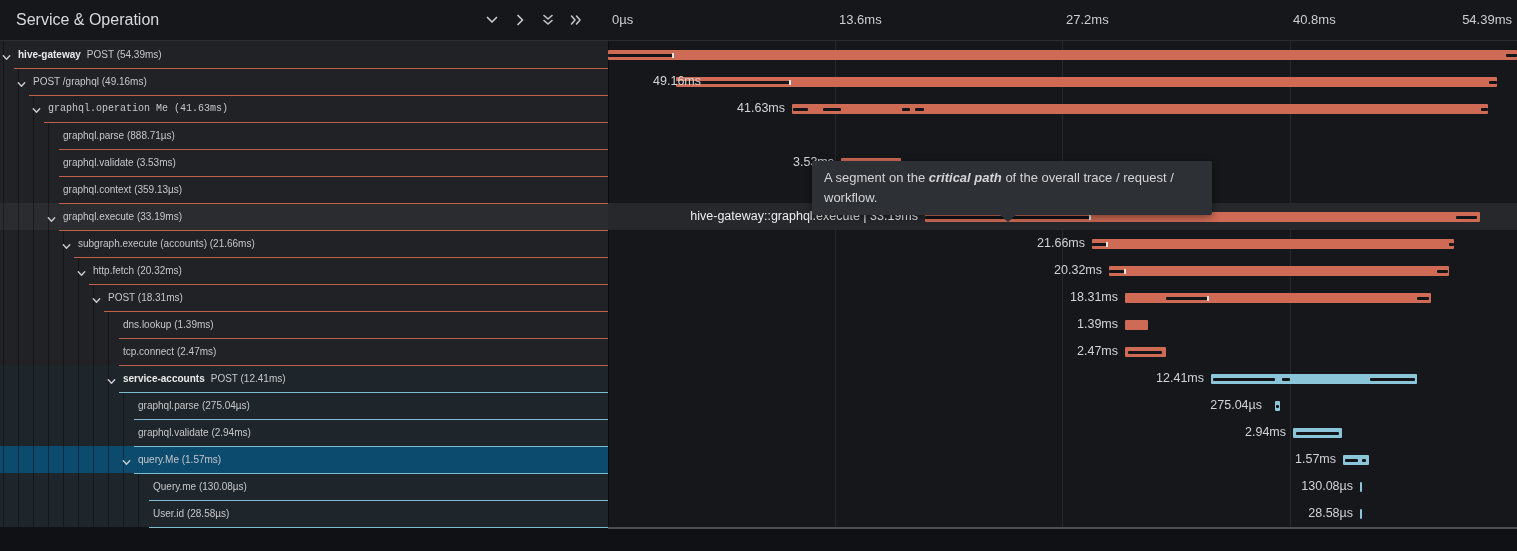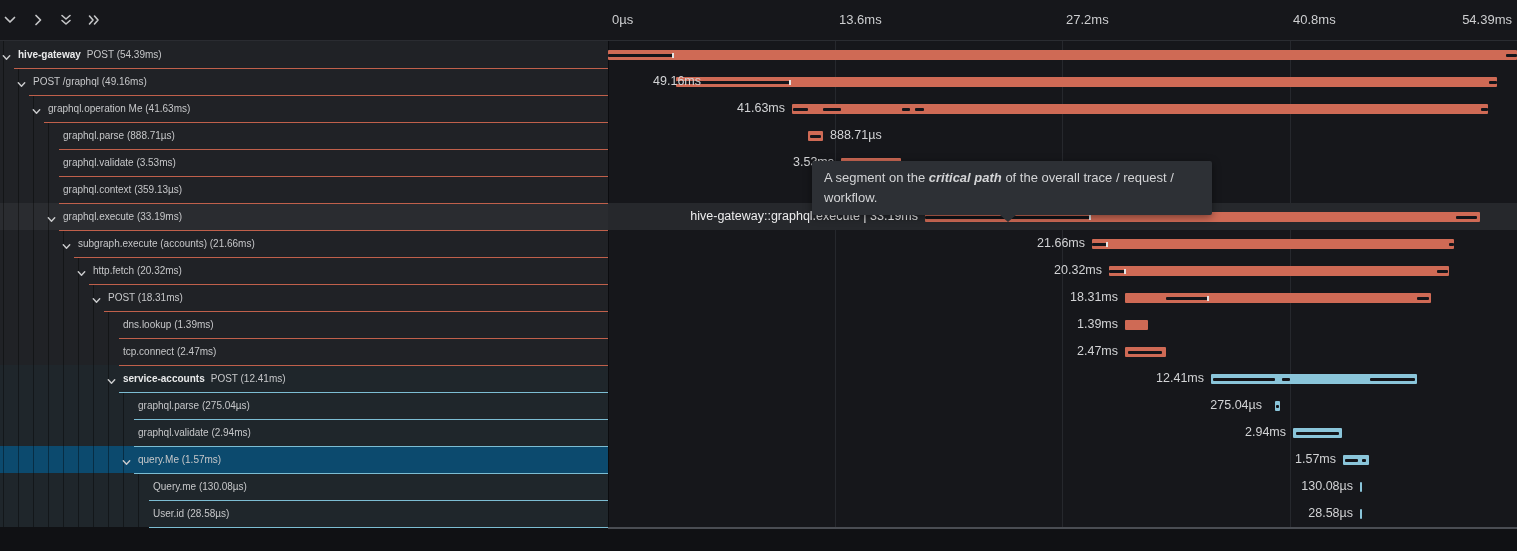--- a/index.html
+++ b/index.html
@@ -52,20 +52,21 @@
   <div class="timeline-bg"></div>
   <div id="gridlines">
       <div class="gridline" style="left: 835px;"></div>
       <div class="gridline" style="left: 1062px;"></div>
       <div class="gridline" style="left: 1290px;"></div>
     </div>
   <div class="bottom-scrollbar"></div>
 
   <div class="header">
     <div class="header-left">
+      <span class="panel-title">Service &amp; Operation</span>
       <span class="hdr-icons">
         <span class="icon-btn">
           <svg width="16" height="16" viewBox="0 0 16 16">
               <path d="M3.5 5.5 L8 10 L12.5 5.5" fill="none" stroke="currentColor" stroke-width="1.7" stroke-linecap="round" stroke-linejoin="round"></path>
             </svg>
         </span>
         <span class="icon-btn">
           <svg width="16" height="16" viewBox="0 0 16 16">
               <path d="M6 3.5 L10.5 8 L6 12.5" fill="none" stroke="currentColor" stroke-width="1.7" stroke-linecap="round" stroke-linejoin="round"></path>
             </svg>
@@ -123,21 +124,21 @@
         <div class="row-right">
           <div class="span-bar" style="left: 68px; width: 821px; background: rgb(207, 106, 85);">
             <div class="crit" style="left: 0px; width: 114.119px;"></div>
             <div class="crit-cap" style="left: 113.119px;"></div>
             <div class="crit" style="left: 812.79px; width: 8.21px;"></div>
           </div>
           <div class="bar-label" style="right: 816px;">49.16ms</div>
         </div>
       </div>
       <div class="trace-row">
-        <div class="row-left" style="background: rgb(32, 34, 38);">
+        <div class="row-left" style="background: rgb(32, 34, 38); font-family: Liberation Mono, monospace;">
           <div class="indent-guide" style="left: 3px;"></div>
           <div class="indent-guide" style="left: 18px;"></div>
           <div class="indent-guide" style="left: 33px;"></div>
           <div class="chev" style="left: 31px;"><svg width="11" height="11" viewBox="0 0 12 12">
               <path d="M2.5 4.2 L6 7.8 L9.5 4.2" fill="none" stroke="currentColor" stroke-width="1.6" stroke-linecap="round" stroke-linejoin="round"></path>
             </svg></div>
           <div class="ltext" style="left: 48px;"><span class="opname">graphql.operation Me (41.63ms)</span></div>
           <div class="underline" style="left: 44px; background: rgb(192, 96, 75);"></div>
         </div>
         <div class="row-right">
@@ -153,26 +154,20 @@
       </div>
       <div class="trace-row">
         <div class="row-left" style="background: rgb(32, 34, 38);">
           <div class="indent-guide" style="left: 3px;"></div>
           <div class="indent-guide" style="left: 18px;"></div>
           <div class="indent-guide" style="left: 33px;"></div>
           <div class="indent-guide" style="left: 48px;"></div>
           <div class="ltext" style="left: 63px;"><span class="opname">graphql.parse (888.71µs)</span></div>
           <div class="underline" style="left: 59px; background: rgb(192, 96, 75);"></div>
         </div>
-        <div class="row-right">
-          <div class="span-bar" style="left: 200px; width: 15px; background: rgb(207, 106, 85);">
-            <div class="crit" style="left: 1.8px; width: 11.4px;"></div>
-          </div>
-          <div class="bar-label" style="left: 222px;">888.71µs</div>
-        </div>
       </div>
       <div class="trace-row">
         <div class="row-left" style="background: rgb(32, 34, 38);">
           <div class="indent-guide" style="left: 3px;"></div>
           <div class="indent-guide" style="left: 18px;"></div>
           <div class="indent-guide" style="left: 33px;"></div>
           <div class="indent-guide" style="left: 48px;"></div>
           <div class="ltext" style="left: 63px;"><span class="opname">graphql.validate (3.53ms)</span></div>
           <div class="underline" style="left: 59px; background: rgb(192, 96, 75);"></div>
         </div>

